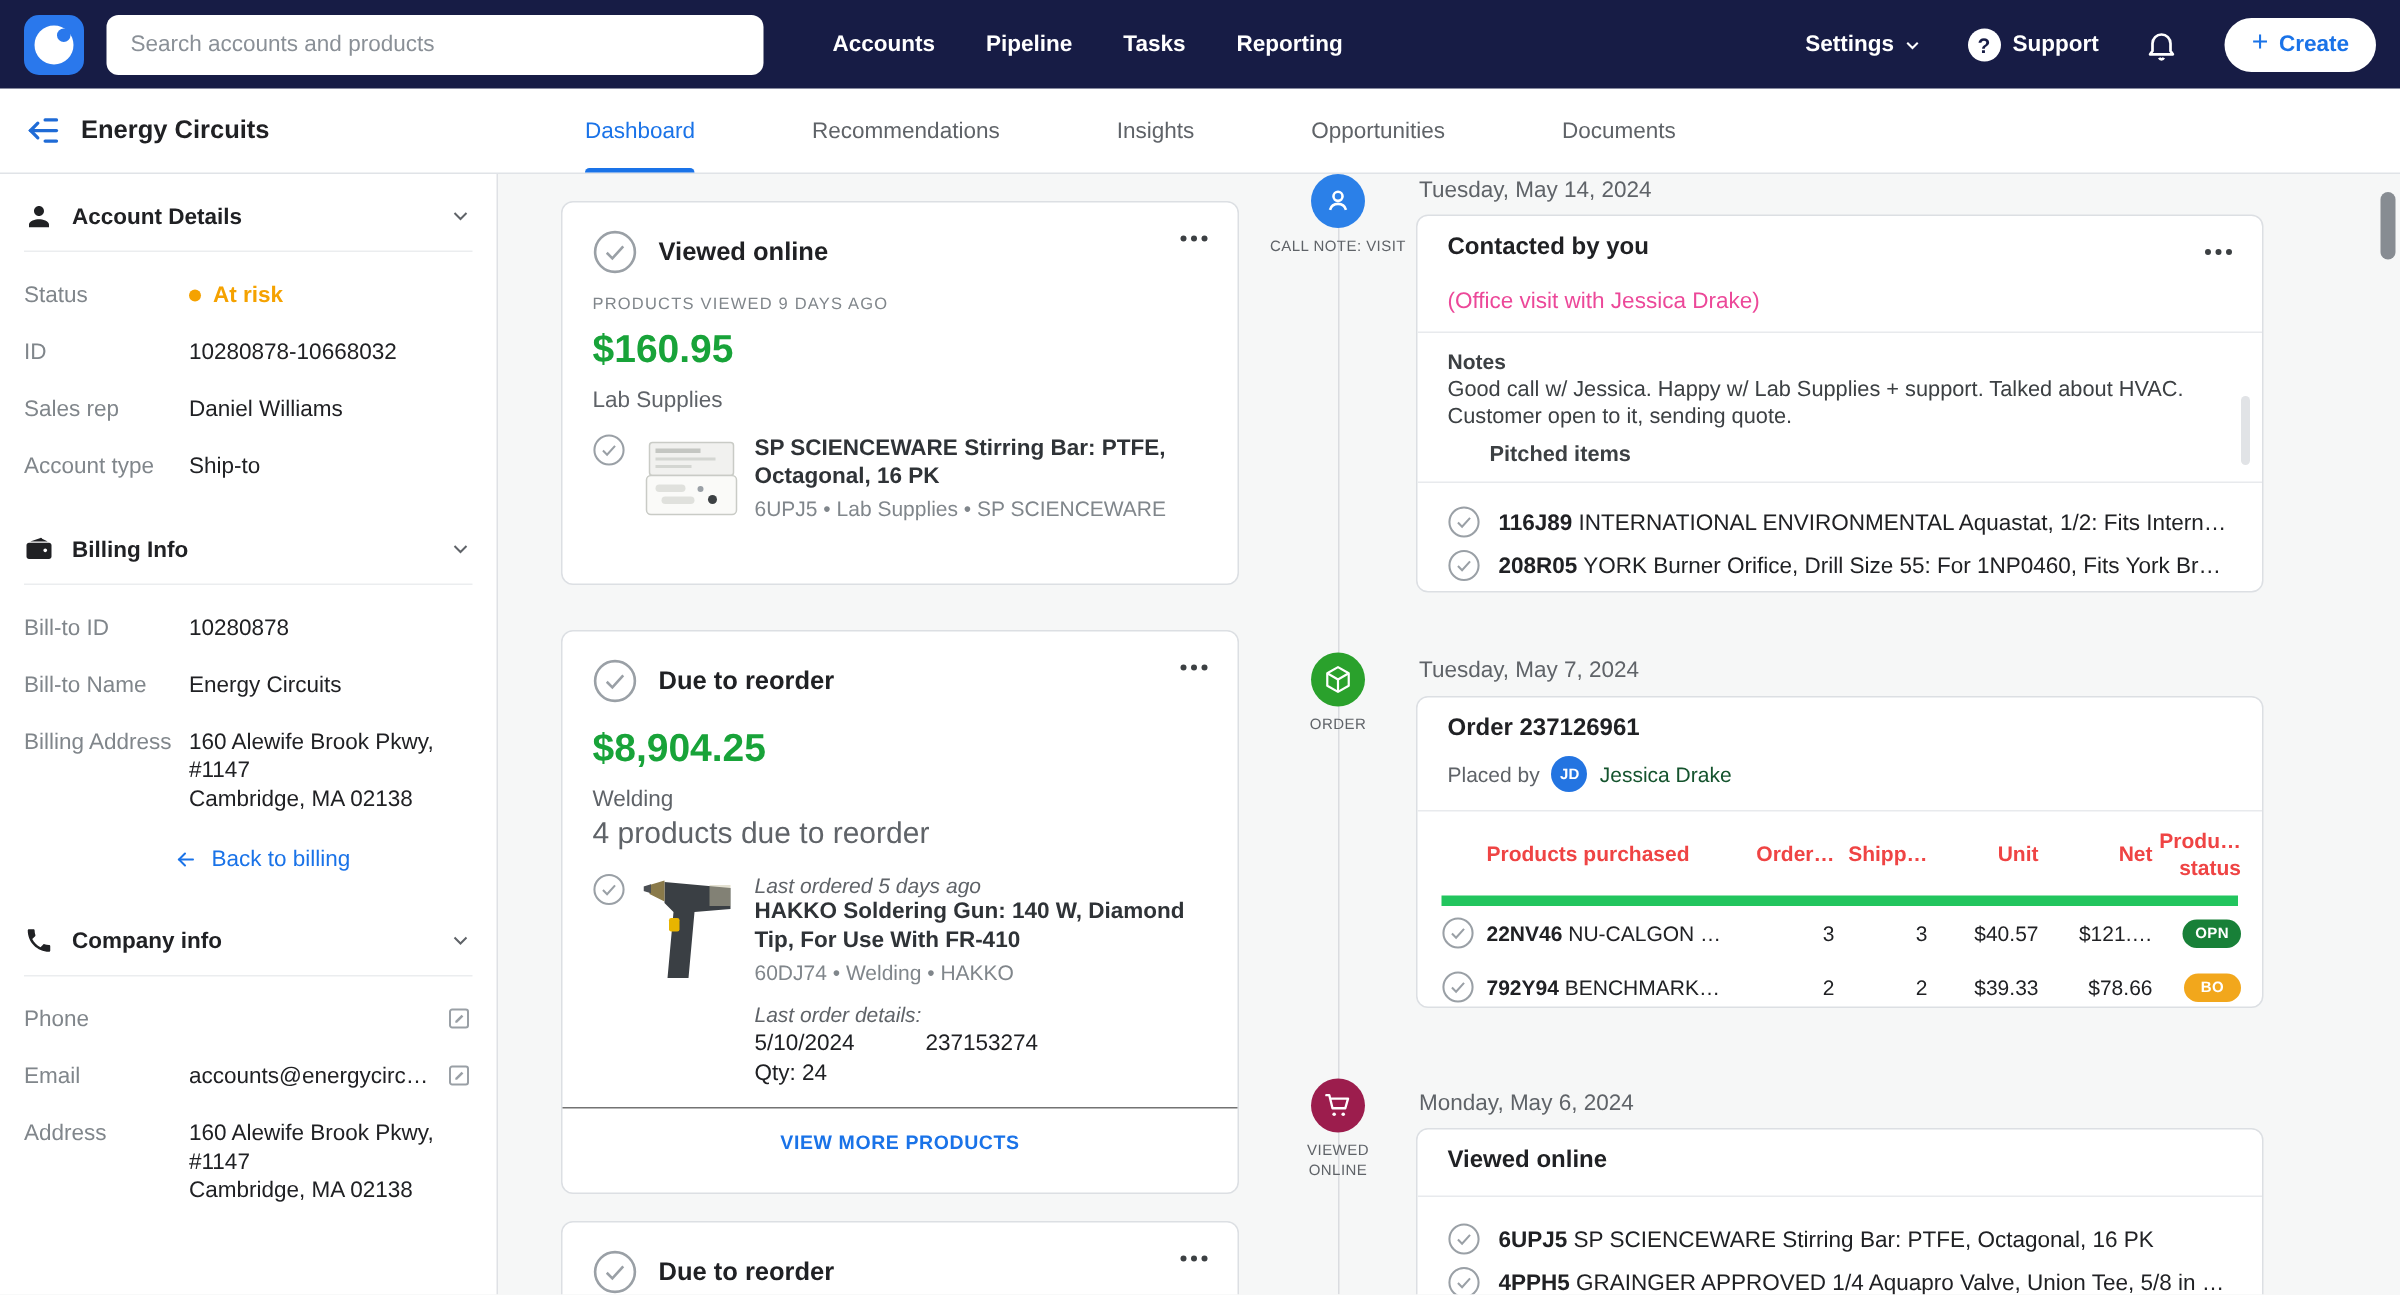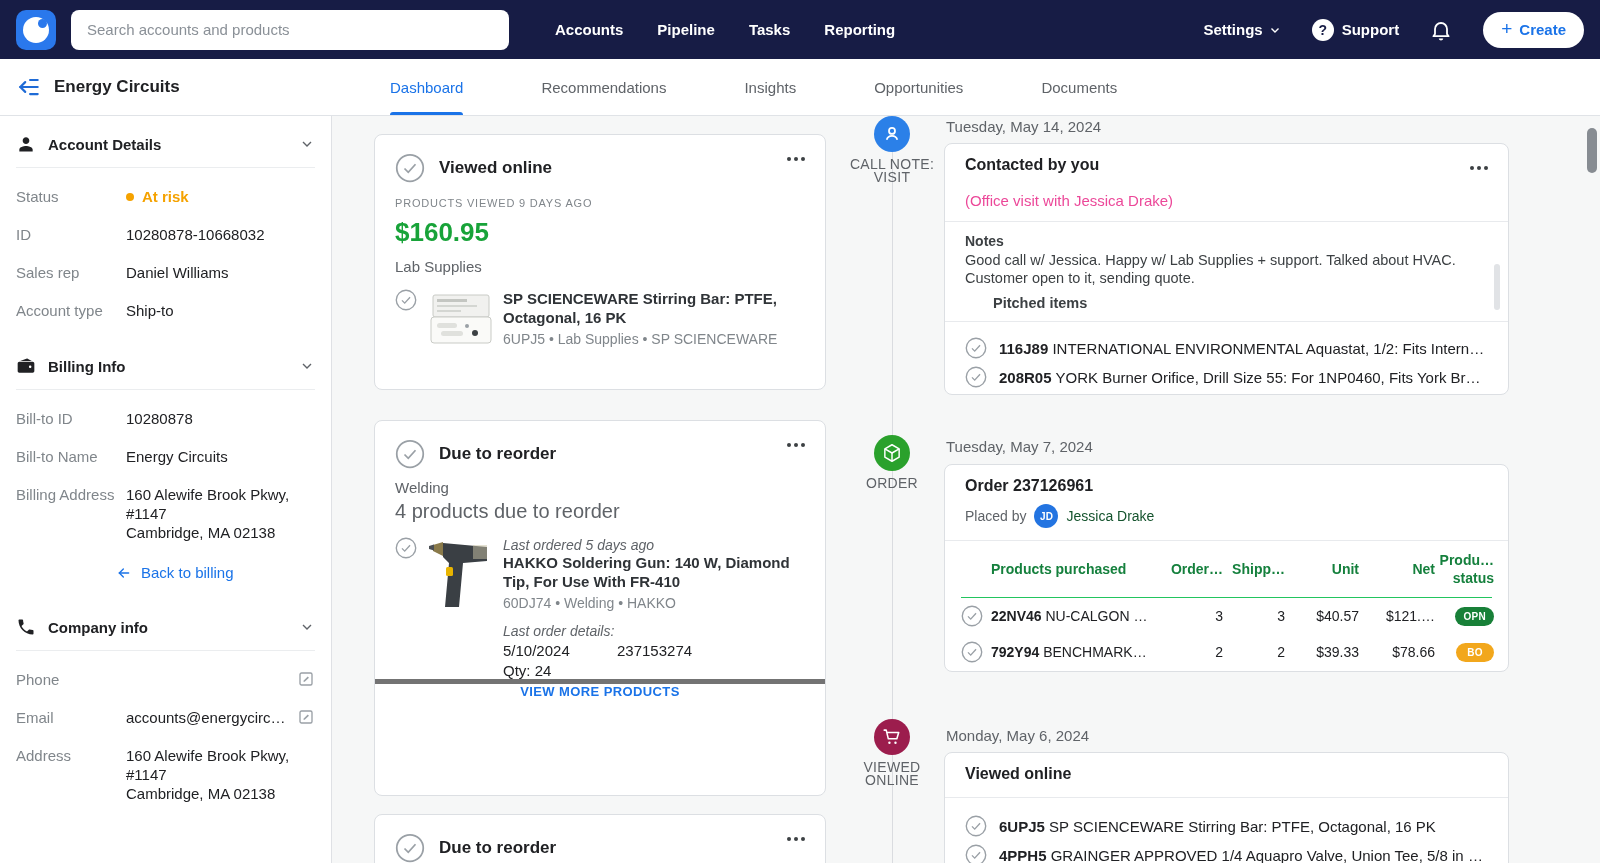--- a/index.html
+++ b/index.html
@@ -71,28 +71,28 @@
   .cat { margin-top:10px; font-size:15px; color:#5f6368; }
   .note-line { margin-top:4px; font-size:20px; color:#5f6368; }
   .prod { display:flex; margin-top:14px; gap:10px; }
   .prod .img { flex:none; margin-left:2px; }
   .prod-info { flex:1; min-width:0; }
   .prod-name { font-size:15px; font-weight:700; color:#2f3337; line-height:19px; }
   .prod-meta { margin-top:4px; font-size:14px; color:#80868b; }
   .italic { font-style:italic; color:#5f6368; font-size:14px; }
   .ord-row { display:flex; gap:24px; font-size:15px; margin-top:3px; }
   .ord-row span:first-child { width:90px; }
-  .card-foot { border-top:5px solid #737373; height:46px; display:flex; justify-content:center; }
+  .card-foot { border-top:1px solid #737373; height:46px; margin-top:14px; display:flex; align-items:center; justify-content:center; }
   .view-more { color:#1a73e8; font-size:13px; font-weight:700; letter-spacing:.4px; cursor:pointer; }
 
   
   .tl-line { position:absolute; left:560px; top:20px; bottom:0; width:1px; background:#dadce0; }
   .tl-icon { position:absolute; width:36px; height:36px; border-radius:50%; display:flex; align-items:center; justify-content:center; z-index:2; }
   .tl-icon svg { width:22px; height:22px; }
-  .tl-label { position:absolute; width:96px; text-align:center; font-size:14px; line-height:13px; letter-spacing:.3px;
+  .tl-label { position:absolute; width:96px; text-align:center; font-size:10px; line-height:13px; letter-spacing:.3px;
     color:#5f6368; text-transform:uppercase; z-index:2; }
   .tl-date { position:absolute; left:614px; font-size:15px; color:#5f6368; }
   .rcard { position:absolute; left:612px; width:565px; background:#fff; border:1px solid #dcdfe3; border-radius:8px; overflow:hidden; }
   .rhead { padding:12px 20px 12px; position:relative; }
   .rhead .rttl { font-size:16px; font-weight:700; }
   .rhead .rsub { margin-top:18px; font-size:15px; color:#ec4899; }
   .rhead .kebab { position:absolute; right:20px; top:18px; }
   .rdivider { border-top:1px solid #e8eaed; }
   .notes { padding:11px 20px 10px; position:relative; }
   .notes-title { font-size:14px; font-weight:700; color:#3c4043; }
@@ -102,21 +102,21 @@
   .item-list { padding:8px 20px 10px; }
   .item-row { display:flex; align-items:center; gap:12px; margin:7px 0; min-width:0; }
   .item-text { font-size:15px; color:#202124; white-space:nowrap; overflow:hidden; text-overflow:ellipsis; }
   .item-text b { font-weight:700; }
   .placed { margin-top:9px; display:flex; align-items:center; gap:8px; font-size:14px; color:#5f6368; }
   .avatar { width:24px; height:24px; border-radius:50%; background:#2374e1; color:#fff; font-size:10px; font-weight:700;
     display:flex; align-items:center; justify-content:center; }
   .placed .pname { color:#14532d; }
   .otable { padding:0 16px; }
   .orow { display:grid; grid-template-columns:30px 172px 60px 62px 74px 76px 59px; align-items:center; }
-  .ohead { padding:10px 0; border-bottom:1px solid #22c55e; font-size:14px; font-weight:700; color:#15803d; }
+  .ohead { padding:10px 0; border-bottom:7px solid #22c55e; font-size:14px; font-weight:700; color:#ef4444; }
   .ohead div { text-align:right; line-height:18px; }
   .ohead .hprod { text-align:left; }
   .obody { padding:7px 0; }
   .ocell { font-size:14px; text-align:right; color:#202124; }
   .oprod { text-align:left; white-space:nowrap; overflow:hidden; text-overflow:ellipsis; font-size:14px; padding-right:6px; }
   .oprod b { font-weight:700; }
   .badge { display:inline-block; min-width:38px; text-align:center; padding:4px 8px; border-radius:11px;
     color:#fff; font-size:10px; font-weight:700; letter-spacing:.3px; }
   .badge-cell { text-align:right; }
 
@@ -327,20 +327,21 @@
                 <circle cx="12" cy="12" r="10.6" fill="none" stroke="#9aa0a6" stroke-width="1.4"></circle>
                 <path d="M7.6 12.4l3 3 5.8-6.4" fill="none" stroke="#9aa0a6" stroke-width="1.4"></path>
               </svg>
             <span class="ttl">Due to reorder</span>
             <span class="kebab">
                 <i></i>
                 <i></i>
                 <i></i>
               </span>
           </div>
+          <div class="amount" style="margin-top:14px">$8,904.25</div>
           <div class="cat">Welding</div>
           <div class="note-line">4 products due to reorder</div>
           <div class="prod">
             <svg class="chk" width="22" height="22" viewBox="0 0 24 24">
                 <circle cx="12" cy="12" r="10.6" fill="none" stroke="#9aa0a6" stroke-width="1.5"></circle>
                 <path d="M7.6 12.4l3 3 5.8-6.4" fill="none" stroke="#9aa0a6" stroke-width="1.5"></path>
               </svg>
             <svg class="img" width="64" height="74" viewBox="0 0 64 74">
               <polygon points="14,6 58,10 58,24 34,26 30,70 16,70 20,26 14,20" fill="#3a3f44"></polygon>
               <polygon points="4,8 14,5 14,19 4,14" fill="#8a7a4a"></polygon>

